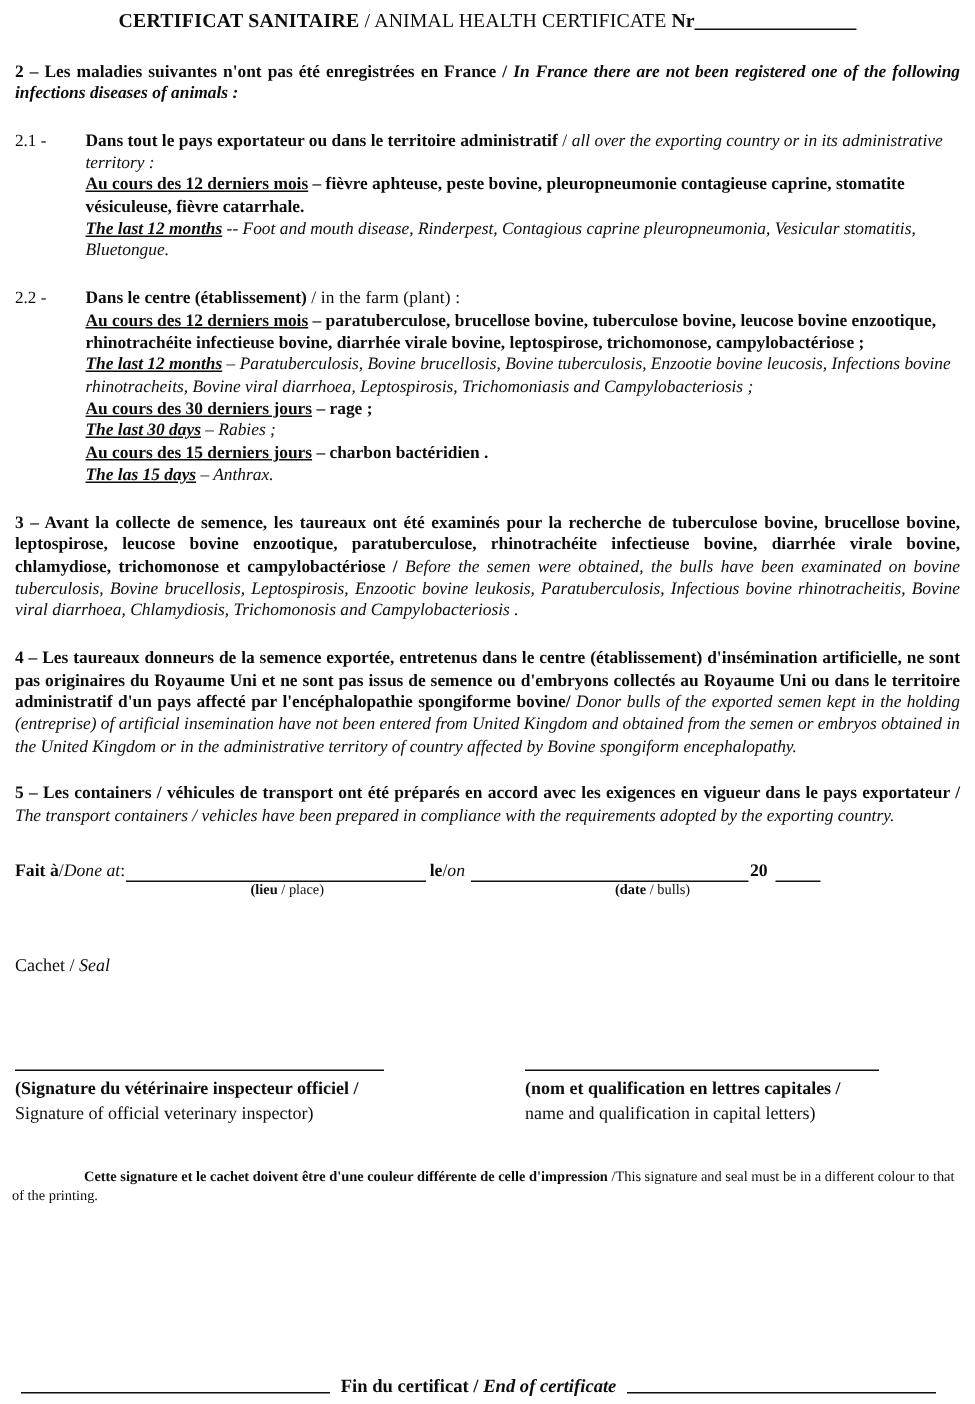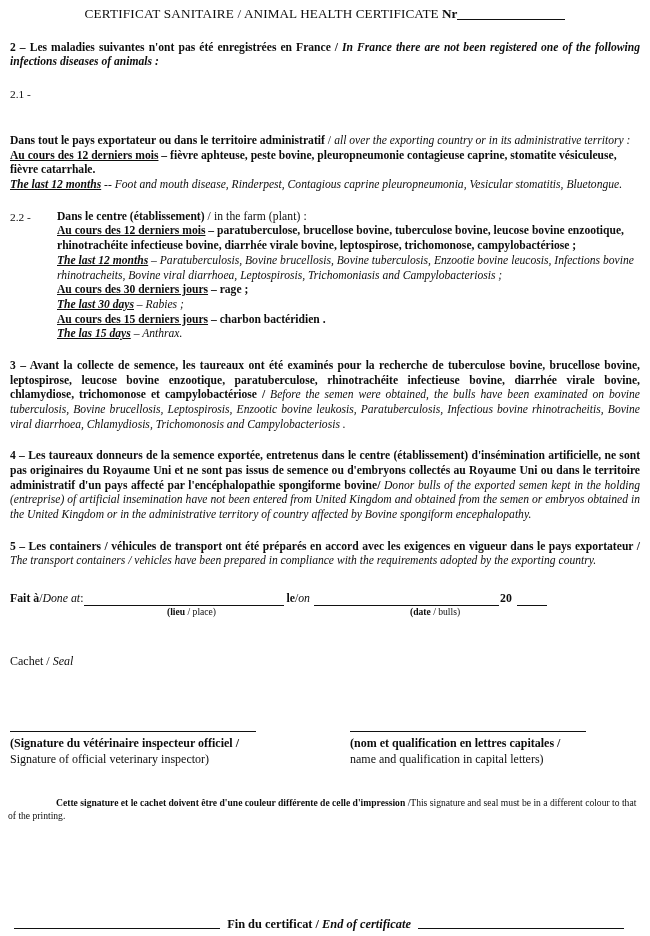--- a/index.html
+++ b/index.html
@@ -27,21 +27,21 @@
 
   
   .title-row {
     text-align: center;
     margin: 6px 0 0 0;
     padding: 0 8px;
     font-size: 13.2px;
     line-height: 1.25;
     white-space: nowrap;
   }
-  .t-bold { font-weight: normal; letter-spacing: .2px; }
+  .t-bold { font-weight: bold; letter-spacing: .2px; }
   .t-reg  { font-weight: normal; letter-spacing: .1px; }
   .t-nr   { font-weight: bold; }
   .blank-rule {
     display: inline-block;
     border-bottom: 1.4px solid #111;
     vertical-align: -2px;
   }
   .nr-blank { width: 108px; }
 
   
@@ -67,21 +67,21 @@
     font-size: 11.6px;
     line-height: 1.27;
   }
   .subsec .num {
     width: 47px;
     flex: 0 0 47px;
     font-size: 11.4px;
   }
   .subsec .body { flex: 1 1 auto; }
   .subsec .body p { margin: 0; }
-  #sec21 { margin-top: 17px; flex-direction: column; }
+  #sec21 { margin-top: 17px; }
   #sec22 { margin-top: 17px; }
 
   .para { margin: 0; }
   .gap-lg { margin-top: 17px; }
 
   
   .donewrap {
     margin-top: 22px;
     padding: 0 10px;
     font-size: 11.8px;

